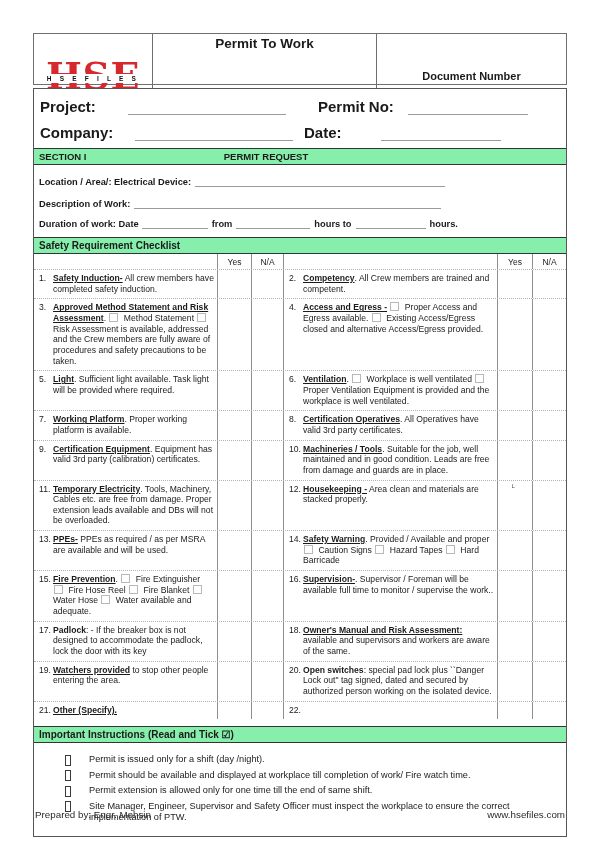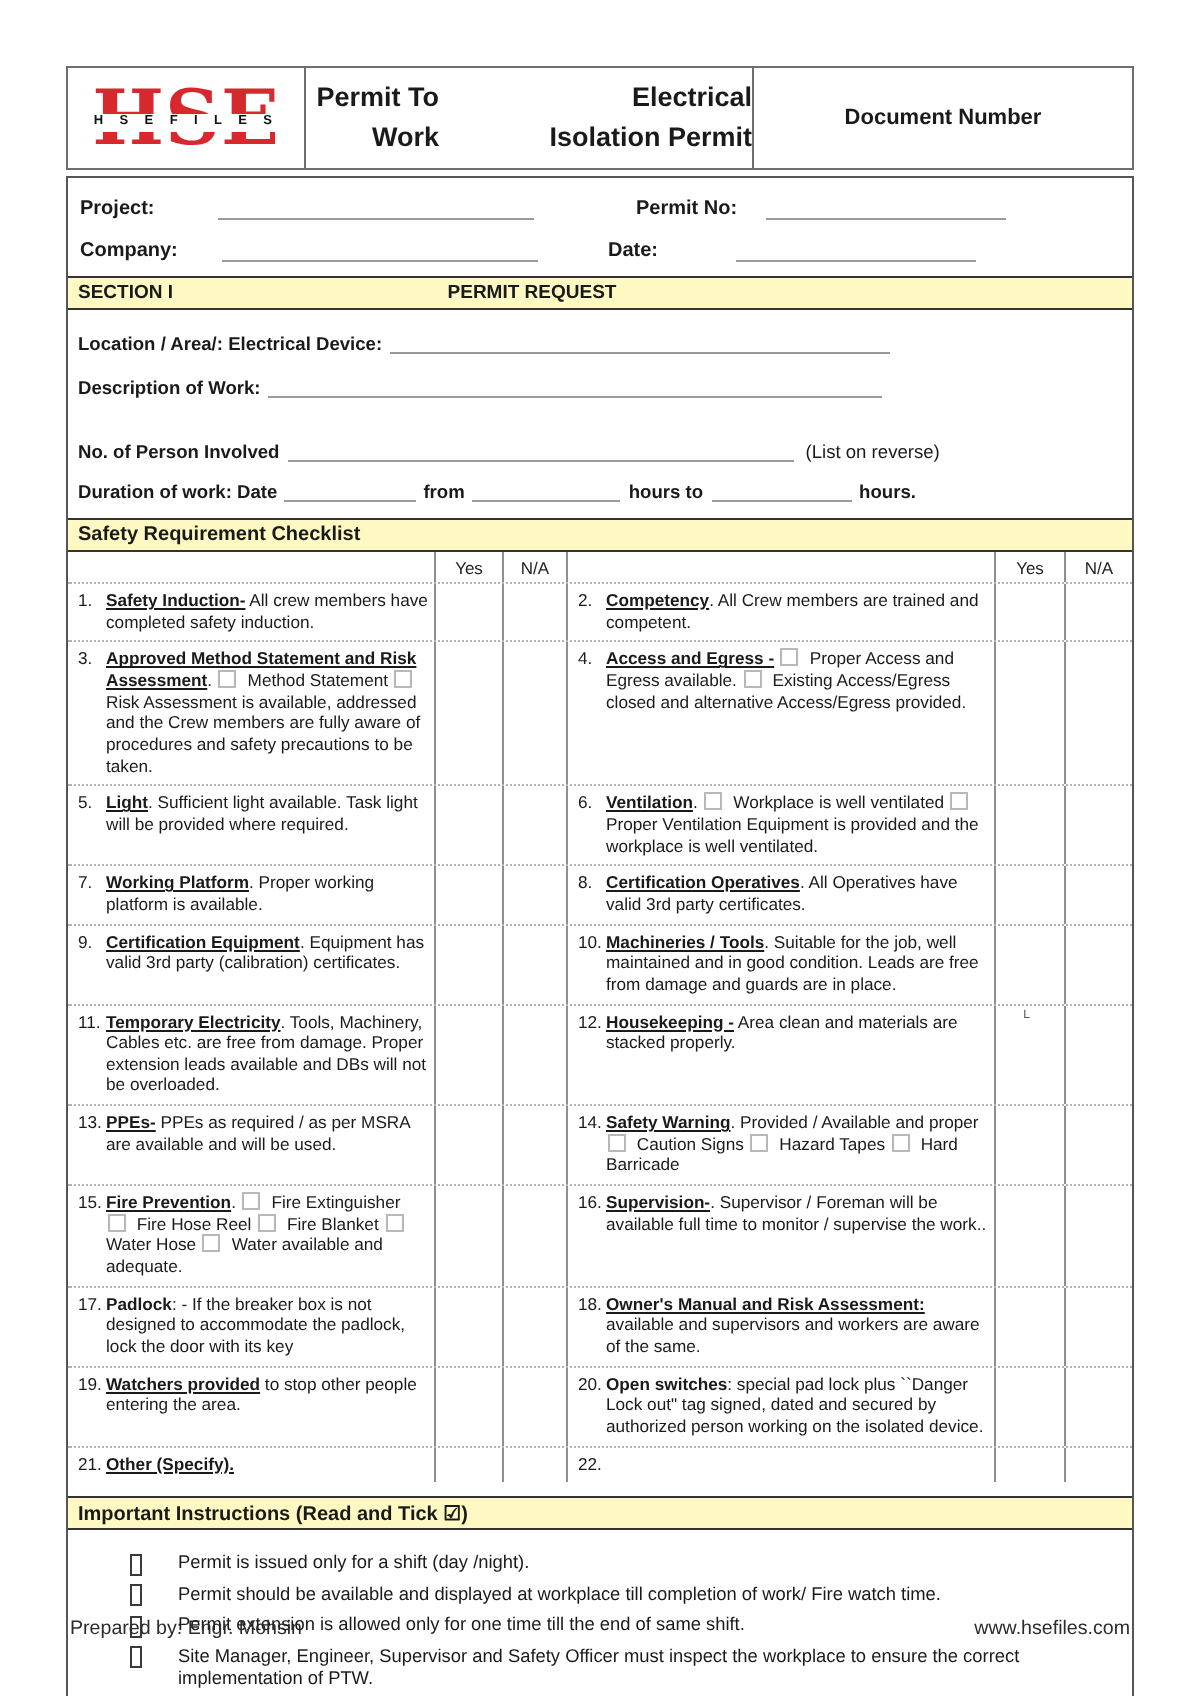--- a/index.html
+++ b/index.html
@@ -9,32 +9,32 @@
   
   .header-table{position:absolute;left:33px;top:33px;width:534px;height:52px;
     display:grid;grid-template-columns:118px 224px 190px;border:1px solid #6f6f6f;box-sizing:border-box;}
   .h-cell{display:flex;align-items:center;justify-content:center;}
   .h-cell + .h-cell{border-left:1px solid #6f6f6f;}
   .logo{position:relative;line-height:0.9;}
   .logo-big{font-family:"DejaVu Serif",serif;font-weight:bold;font-size:38px;color:#d6282d;letter-spacing:0.5px;}
   .logo-band{position:absolute;left:-5px;right:-5px;top:15px;height:9px;background:#ffffff;
     display:flex;align-items:center;justify-content:center;}
   .logo-band span{font-size:6.5px;font-weight:bold;letter-spacing:3.2px;color:#111;white-space:nowrap;}
-  .title-cell{font-weight:bold;font-size:13.5px;line-height:1.45;text-align:right;gap:45px;}
+  .title-cell{flex-direction:column;font-weight:bold;font-size:13.5px;line-height:1.45;text-align:right;gap:45px;}
   .doc-cell{font-weight:bold;font-size:11px;}
 
   
   .body-box{position:absolute;left:33px;top:88px;width:534px;border:1.5px solid #565656;box-sizing:border-box;background:#fff;}
 
   .req-row{display:flex;align-items:flex-end;padding:0 4px;margin-top:9px;}
   .req-half{width:50%;display:flex;align-items:flex-end;}
-  .lbl{font-weight:bold;font-size:10px;white-space:nowrap;}
+  .lbl{font-weight:bold;font-size:15px;white-space:nowrap;}
   .blank{display:inline-block;border-bottom:1px solid #9a9a9a;height:11px;}
 
-  .bar{margin-top:7px;background:#fef9c3;border-top:1.5px solid #333;border-bottom:1.5px solid #333;
+  .bar{margin-top:7px;background:#86efac;border-top:1.5px solid #333;border-bottom:1.5px solid #333;
     position:relative;height:15px;display:flex;align-items:center;}
   .bar .bar-label{font-weight:bold;font-size:9.5px;padding-left:5px;}
   .bar .bar-center{position:absolute;left:212px;transform:translateX(-50%);font-weight:bold;font-size:9.5px;padding-left:40px;}
 
   .line-row{padding:0 5px;display:flex;align-items:flex-end;font-size:9.3px;font-weight:bold;white-space:nowrap;}
   .line-row .note{font-weight:normal;margin-left:6px;}
 
   
   .cl-grid-row{display:grid;grid-template-columns:183px 34px 32px 214px 35px 1fr;box-sizing:border-box;}
   .cl-head .hc{font-size:8.5px;text-align:center;padding:3px 0 2px 0;color:#222;}
@@ -113,25 +113,20 @@
     <div class="line-row" style="margin-top:10px">
       <span>Location / Area/: Electrical Device:</span>
       <span class="blank" style="width:250px;margin-left:4px"></span>
     </div>
 
     <div class="line-row" style="margin-top:10px">
       <span>Description of Work:</span>
       <span class="blank" style="width:307px;margin-left:4px"></span>
     </div>
 
-    <div class="line-row" style="margin-top:20px">
-      <span>No. of Person Involved</span>
-      <span class="blank" style="width:253px;margin-left:4px"></span>
-      <span class="note">(List on reverse)</span>
-    </div>
 
     <div class="line-row" style="margin-top:8px">
       <span>Duration of work: Date</span>
       <span class="blank" style="width:66px;margin-left:3px"></span>
       <span style="margin-left:4px">from</span>
       <span class="blank" style="width:74px;margin-left:4px"></span>
       <span style="margin-left:4px">hours to</span>
       <span class="blank" style="width:70px;margin-left:4px"></span>
       <span style="margin-left:4px">hours.</span>
     </div>

